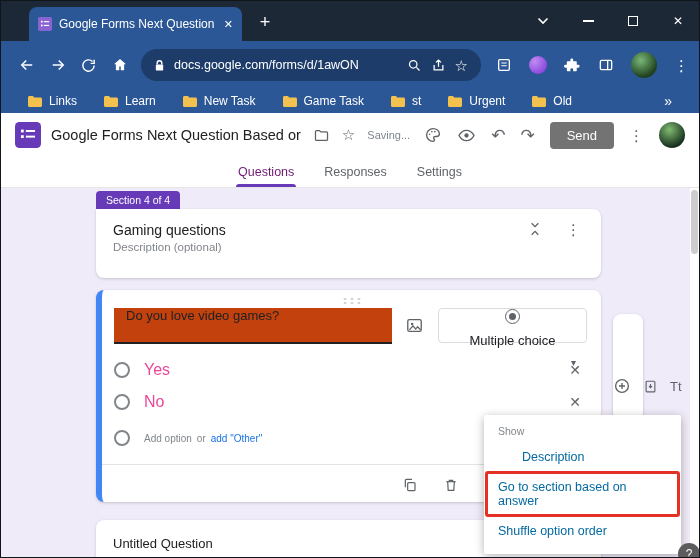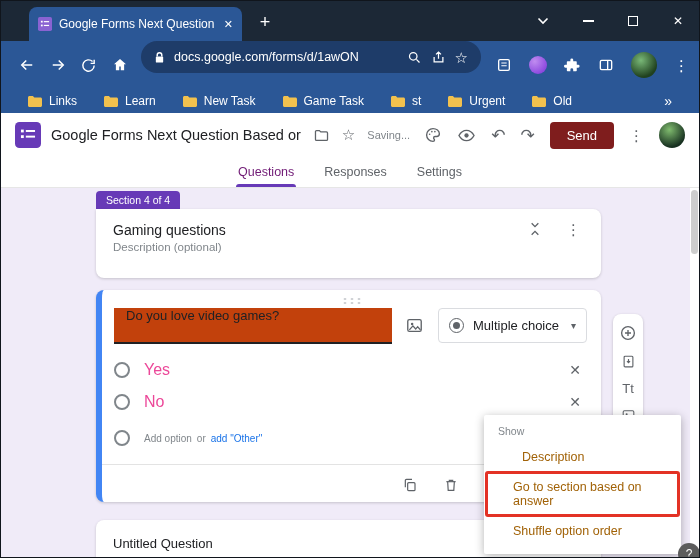--- a/index.html
+++ b/index.html
@@ -12,21 +12,21 @@
 .tab{position:absolute;left:28px;bottom:0;width:213px;height:34px;background:#2b5796;border-radius:8px 8px 0 0;display:flex;align-items:center;gap:7px;padding:0 9px;color:#fff;}
 .tab-title{flex:1;font-size:12px;white-space:nowrap;overflow:hidden;}
 .tab-close{font-size:11px;}
 .newtab{position:absolute;left:252px;bottom:6px;width:24px;height:24px;color:#fff;font-size:18px;line-height:23px;text-align:center;}
 .winctl{position:absolute;right:14px;top:0;height:40px;display:flex;align-items:center;gap:31px;color:#fff;}
 .wc{display:flex;align-items:center;justify-content:center;width:14px;height:14px;font-size:12px;}
 .min-glyph{width:11px;height:2px;background:#fff;display:block;}
 .max-glyph{width:10px;height:10px;border:1.4px solid #fff;display:block;}
 
 
-.toolbar{position:absolute;top:40px;left:0;right:0;height:48px;background:#2b5796;display:flex;padding:0 10px;}
+.toolbar{position:absolute;top:40px;left:0;right:0;height:48px;background:#2b5796;display:flex;align-items:center;padding:0 10px;}
 .nav-ic{width:32px;display:flex;justify-content:center;align-items:center;}
 .omnibox{margin-left:6px;width:350px;height:32px;background:#1e3c69;border-radius:16px;display:flex;align-items:center;gap:9px;padding:0 13px;color:#fff;}
 .url{flex:1;font-size:12.5px;white-space:nowrap;overflow:hidden;}
 .omni-ic{display:flex;align-items:center;}
 .star-white{font-size:15px;line-height:1;}
 .tb-cluster{display:flex;align-items:center;gap:17px;margin-left:15px;color:#fff;}
 .ext-circle{width:18px;height:18px;border-radius:50%;background:radial-gradient(circle at 32% 30%,#c08cf0,#7a30d8);}
 .avatar-sm{width:26px;height:26px;border-radius:50%;background:radial-gradient(circle at 38% 32%,#79b877,#20411f 70%);}
 .dots{font-size:15px;line-height:1;}
 
@@ -36,21 +36,21 @@
 .bm-overflow{margin-left:auto;font-size:14px;}
 
 
 .formsbar{position:absolute;top:112px;left:0;right:0;height:44px;background:#fff;display:flex;align-items:center;padding:0 14px;}
 .doc-title{margin-left:10px;font-size:14.5px;color:#202124;white-space:nowrap;}
 .hd-ic{margin-left:12px;color:#5f6368;display:flex;align-items:center;}
 .star-ic{font-size:15px;}
 .saving{margin-left:12px;font-size:11px;color:#80868b;}
 .hd-right{margin-left:auto;display:flex;align-items:center;gap:15px;color:#5f6368;}
 .glyph-ic{font-size:17px;line-height:1;}
-.send-btn{background:#7f1d1d;color:#fff;font-size:13px;padding:6px 17px;border-radius:4px;}
+.send-btn{background:#737373;color:#fff;font-size:13px;padding:6px 17px;border-radius:4px;}
 .avatar-forms{width:26px;height:26px;border-radius:50%;background:radial-gradient(circle at 40% 30%,#7fbb6e,#173020 72%);}
 
 
 .formtabs{position:absolute;top:156px;left:0;right:0;height:31px;background:#fff;display:flex;justify-content:center;gap:26px;font-size:12.5px;color:#5f6368;border-bottom:1px solid #e6e6e6;}
 .ftab{display:flex;align-items:center;position:relative;padding:0 2px;}
 .ftab.active{color:#701a75;}
 .ftab.active::after{content:"";position:absolute;left:0;right:0;bottom:0;height:3px;background:#673ab7;border-radius:3px 3px 0 0;}
 
 
 .content{position:absolute;top:187px;left:0;right:0;bottom:0;background:#f0ebf8;}
@@ -59,41 +59,41 @@
 .badge{position:absolute;left:95px;top:3px;height:18px;background:#673ab7;color:#fff;font-size:10.5px;line-height:18px;padding:0 10px;border-radius:4px 4px 0 0;}
 .scard{position:absolute;left:95px;top:21px;width:505px;height:69px;background:#fff;border-radius:0 8px 8px 8px;box-shadow:0 1px 3px rgba(0,0,0,.18);}
 .scard-title{position:absolute;left:17px;top:13px;font-size:14px;color:#202124;}
 .scard-desc{position:absolute;left:17px;top:32px;font-size:11.5px;color:#80868b;}
 .scard-icons{position:absolute;right:20px;top:12px;display:flex;gap:23px;color:#5f6368;align-items:center;}
 
 .qcard{position:absolute;left:95px;top:102px;width:505px;height:212px;background:#fff;border-left:6px solid #4285f4;border-radius:8px;box-shadow:0 1px 3px rgba(0,0,0,.18);}
 .drag-dots{position:absolute;top:7px;left:50%;transform:translateX(-50%);width:21px;height:8px;background-image:radial-gradient(#b4b8bd 1.1px,transparent 1.4px);background-size:7px 4px;}
 .qinput{position:absolute;left:12px;top:18px;width:278px;height:36px;background:#c2410c;border-bottom:2px solid #202124;display:flex;align-items:flex-start;padding:0 12px;font-size:13px;color:#202124;}
 .img-ic{position:absolute;left:303px;top:26px;color:#5f6368;display:flex;}
-.type-dd{position:absolute;left:336px;top:18px;width:149px;height:35px;border:1px solid #dadce0;border-radius:4px;display:flex;align-items:center;gap:9px;padding:0 10px;font-size:13px;color:#202124;background:#fff;}
+.type-dd{position:absolute;left:336px;top:18px;width:149px;height:35px;border:1px solid #dadce0;border-radius:4px;display:flex;align-items:center;gap:9px;padding:0 10px;font-size:13px;color:#202124;background:#fff;flex-direction:column;}
 .radio-glyph{width:15px;height:15px;border:1.6px solid #5f6368;border-radius:50%;position:relative;flex:none;}
 .radio-glyph::after{content:"";position:absolute;inset:2.6px;background:#5f6368;border-radius:50%;}
 .dd-caret{margin-left:auto;color:#5f6368;font-size:10px;}
 .opt{position:absolute;left:12px;right:20px;height:24px;display:flex;align-items:center;gap:14px;}
 .opt-radio{width:16px;height:16px;border:2px solid #80868b;border-radius:50%;flex:none;}
 .opt-label{font-size:16px;color:#ec4899;}
 .opt-x{margin-left:auto;color:#5f6368;font-size:14px;}
 .o1{top:68px}.o2{top:100px}.o3{top:136px}
 .addopt-group{display:flex;gap:5px;align-items:center;font-size:10px;}
 .addopt-label,.or-label{color:#80868b;}
 .other-link{color:#1a73e8;}
 .q-divider{position:absolute;left:0;right:0;bottom:37px;border-top:1px solid #e3e3e3;}
 .qfooter{position:absolute;left:300px;bottom:9px;display:flex;gap:25px;color:#5f6368;align-items:center;}
 
-.side-toolbar{position:absolute;left:612px;top:126px;width:30px;height:134px;background:#fff;border-radius:8px;box-shadow:0 1px 3px rgba(0,0,0,.22);display:flex;flex-direction:column;align-items:center;gap:12px;padding-top:10px;color:#5f6368;}
+.side-toolbar{position:absolute;left:612px;top:126px;width:30px;height:134px;background:#fff;border-radius:8px;box-shadow:0 1px 3px rgba(0,0,0,.22);display:flex;flex-direction:row;align-items:center;gap:12px;padding-top:10px;color:#5f6368;}
 .tt-label{font-size:13px;color:#5f6368;}
 
 .cmenu{position:absolute;left:483px;top:227px;width:197px;background:#fff;border-radius:2px;box-shadow:0 2px 10px rgba(0,0,0,.3);padding:6px 0 8px;z-index:6;}
 .cmenu-label{font-size:10.5px;color:#80868b;padding:4px 14px 5px;}
-.cmenu-item{font-size:12.5px;color:#a16207;padding:8px 29px;position:relative;}
+.cmenu-item{font-size:12.5px;color:#0369a1;padding:8px 14px;position:relative;}
 .cmenu-item.indent{padding-left:38px;}
 .red-frame{position:absolute;left:1px;right:1px;top:-1px;bottom:-1px;border:3px solid #e33225;border-radius:3px;pointer-events:none;}
 
 .next-card{position:absolute;left:95px;top:332px;width:505px;height:52px;background:#fff;border-radius:8px 8px 0 0;box-shadow:0 1px 3px rgba(0,0,0,.18);}
 .next-title{position:absolute;left:17px;top:16px;font-size:13px;color:#202124;}
 .help-fab{position:absolute;left:677px;top:355px;width:22px;height:22px;border-radius:50%;background:#5c5c5c;color:#fff;display:flex;align-items:center;justify-content:center;font-size:12px;z-index:7;}
 svg{display:block;}
 </style>
 </head>
 <body>

